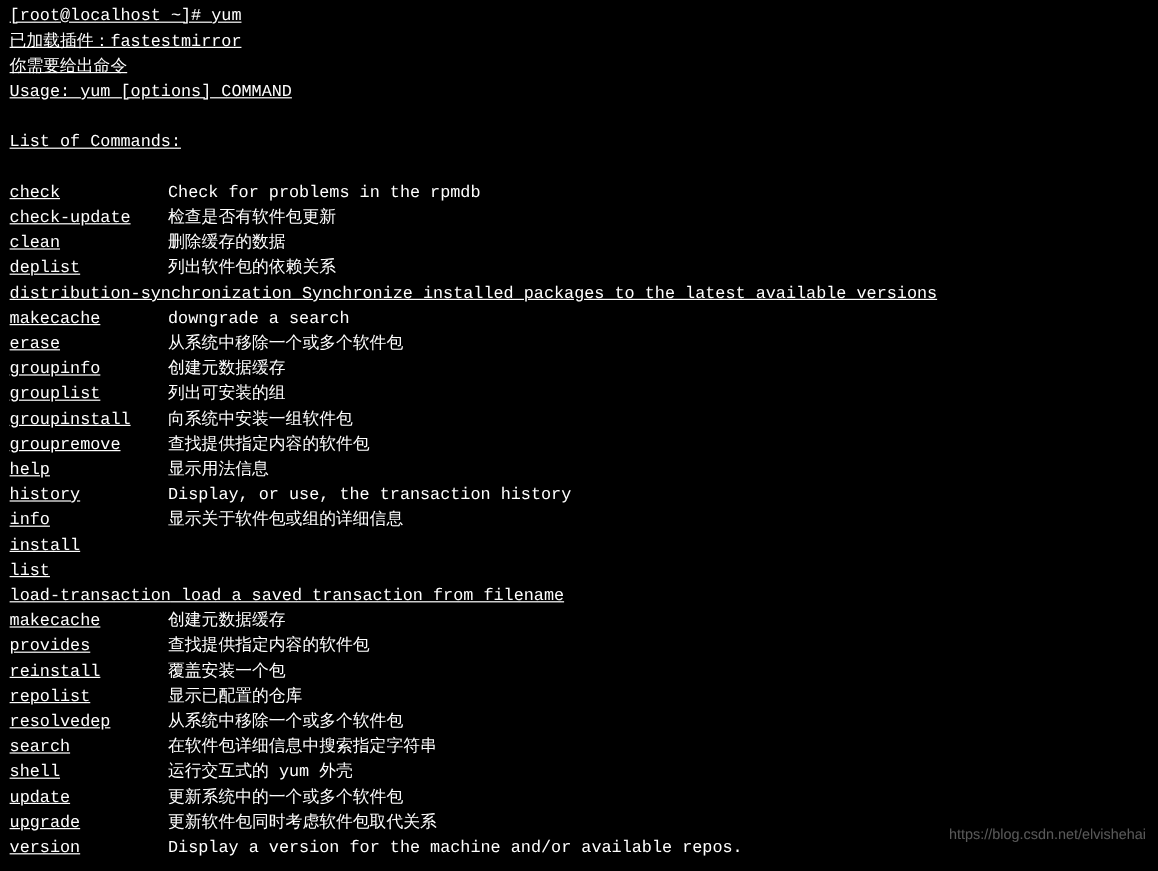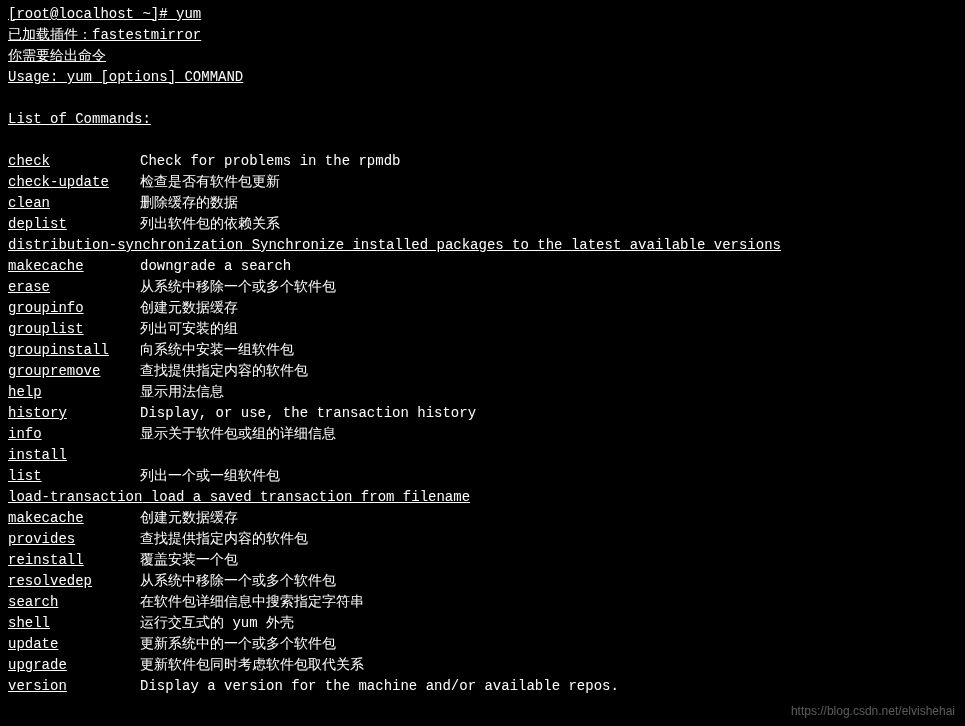--- a/index.html
+++ b/index.html
@@ -33,21 +33,21 @@
       text-decoration: underline;
     }
     .command-desc {
       display: inline-block;
     }
     .blank-line {
       height: 1.5em;
     }
     .watermark {
       position: absolute;
-      bottom: 6px;
+      bottom: 22px;
       right: 10px;
       color: rgba(255,255,255,0.35);
       font-size: 12px;
       font-family: Arial, sans-serif;
     }
   </style>
 </head>
 <body>
 
 <div>
@@ -110,34 +110,37 @@
       </div>
       <div class="command-entry">
         <span class="command-name">info</span>
         <span class="command-desc">显示关于软件包或组的详细信息</span>
       </div>
       <div class="command-entry">
         <span class="command-name">install</span>
       </div>
       <div class="command-entry">
         <span class="command-name">list</span>
-        <span class="command-desc">列出一个或一组软件包</span>
       </div>
       <div class="terminal-line"><span>load-transaction</span><span> load a saved transaction from filename</span></div>
       <div class="command-entry">
         <span class="command-name">makecache</span>
         <span class="command-desc">创建元数据缓存</span>
       </div>
       <div class="command-entry">
         <span class="command-name">provides</span>
         <span class="command-desc">查找提供指定内容的软件包</span>
       </div>
       <div class="command-entry">
         <span class="command-name">reinstall</span>
         <span class="command-desc">覆盖安装一个包</span>
+      </div>
+      <div class="command-entry">
+        <span class="command-name">repolist</span>
+        <span class="command-desc">显示已配置的仓库</span>
       </div>
       <div class="command-entry">
         <span class="command-name">resolvedep</span>
         <span class="command-desc">从系统中移除一个或多个软件包</span>
       </div>
       <div class="command-entry">
         <span class="command-name">search</span>
         <span class="command-desc">在软件包详细信息中搜索指定字符串</span>
       </div>
       <div class="command-entry">

